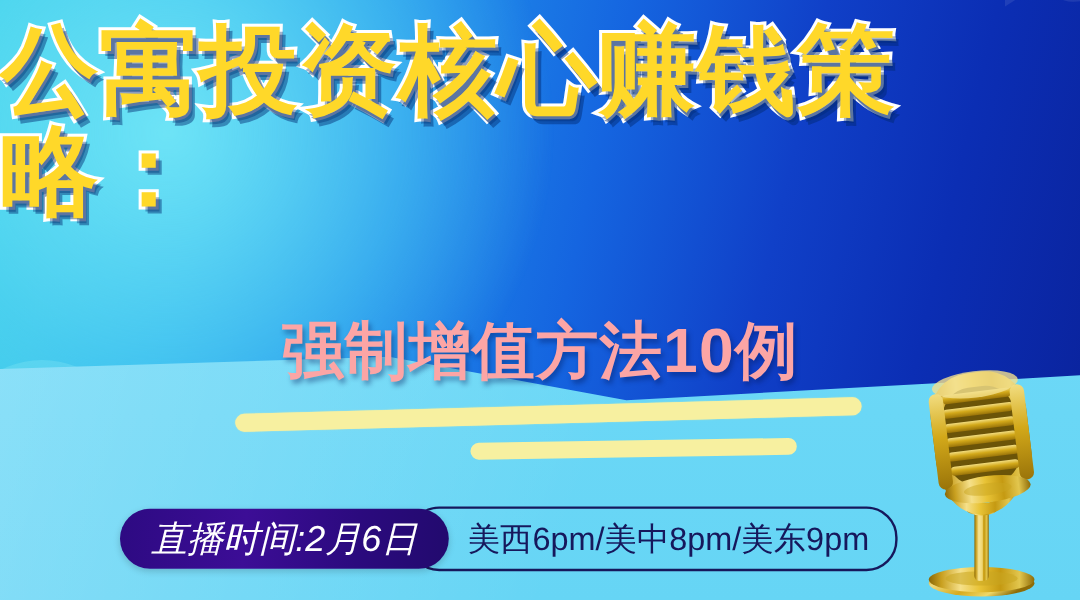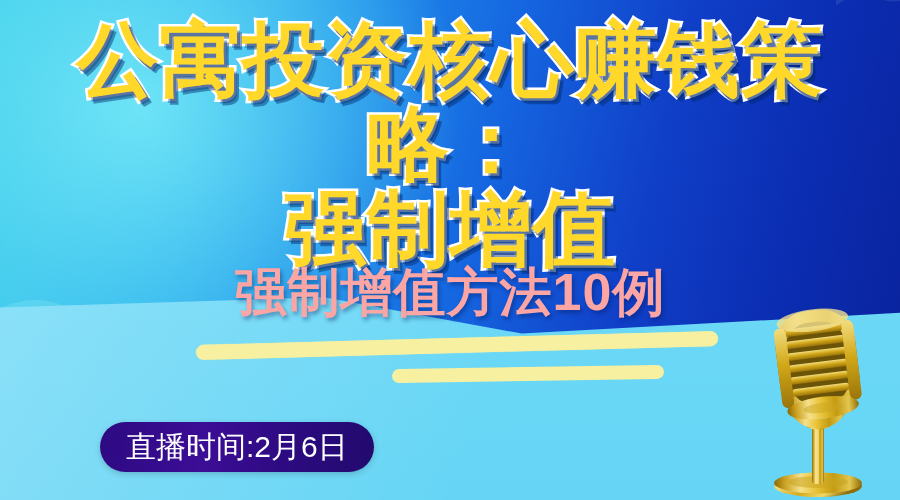--- a/index.html
+++ b/index.html
@@ -57,21 +57,21 @@
     position:absolute;right:-36px;top:18px;
     transform:rotate(90deg);transform-origin:right top;
     font-size:118px;font-weight:700;letter-spacing:10px;
     color:rgba(255,255,255,.085);
     white-space:nowrap;line-height:1;
     font-family:"Liberation Sans",sans-serif;
     pointer-events:none;user-select:none;
   }
 
   
-  .title-block{position:absolute;left:0;right:0;top:18px;text-align:center;}
+  .title-block{position:absolute;left:0;right:0;top:18px;text-align:left;}
   .title-line{
     display:block;
     font-family:"Liberation Sans","DejaVu Sans",sans-serif;
     font-weight:700;
     color:#ffd829;
     letter-spacing:1px;
     line-height:1.02;
     -webkit-text-stroke:5px #ffffff;
     paint-order:stroke fill;
     text-shadow:
@@ -104,20 +104,21 @@
 
   
   .pill-row{position:absolute;left:100px;top:422px;display:flex;align-items:center;}
   .pill-date{
     position:relative;z-index:2;
     height:50px;display:flex;align-items:center;justify-content:center;
     padding:0 26px;border-radius:26px;
     background:linear-gradient(95deg,#2d0a82 0%,#3c0d96 38%,#2b0a7e 72%,#220a6e 100%);
     color:#ffffff;font-size:30px;font-weight:400;letter-spacing:0;
     box-shadow:0 2px 6px rgba(0,0,0,.18);
+    font-style:italic;
   }
   .pill-tz{
     position:relative;z-index:1;margin-left:-34px;
     height:50px;display:flex;align-items:center;
     padding:0 22px 0 48px;border-radius:26px;
     border:2.5px solid #16185c;
     color:#16185c;font-size:27px;font-weight:400;
     background:transparent;
   }
 
@@ -135,30 +136,30 @@
   <div class="deco-circle-2"></div>
   <div class="deco-circle"></div>
 
   <div class="watermark">OUR</div>
 
   <div class="lower-band"></div>
   <div class="band-sheen"></div>
 
   <div class="title-block">
     <span class="title-line l1">公寓投资核心赚钱策略：</span>
-    <span class="title-line l2">强制增值</span>
   </div>
 
   <div class="subtitle">强制增值方法10例</div>
 
   <div class="stroke stroke-1"></div>
   <div class="stroke stroke-2"></div>
 
   <div class="pill-row">
     <div class="pill-date">直播时间:2月6日</div>
+    <div class="pill-tz">美西6pm/美中8pm/美东9pm</div>
   </div>
 
   <div class="mic">
     <svg viewBox="0 0 130 200" xmlns="http://www.w3.org/2000/svg">
       <defs>
         <linearGradient id="goldH" x1="0" y1="0" x2="1" y2="0">
           <stop offset="0%" stop-color="#8a6806"></stop>
           <stop offset="12%" stop-color="#c9a020"></stop>
           <stop offset="30%" stop-color="#f5e08a"></stop>
           <stop offset="48%" stop-color="#e8c336"></stop>

